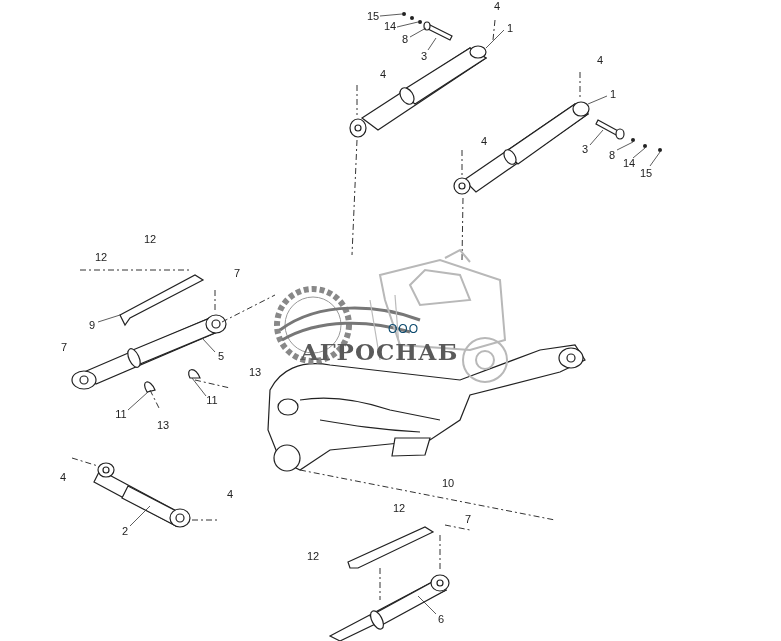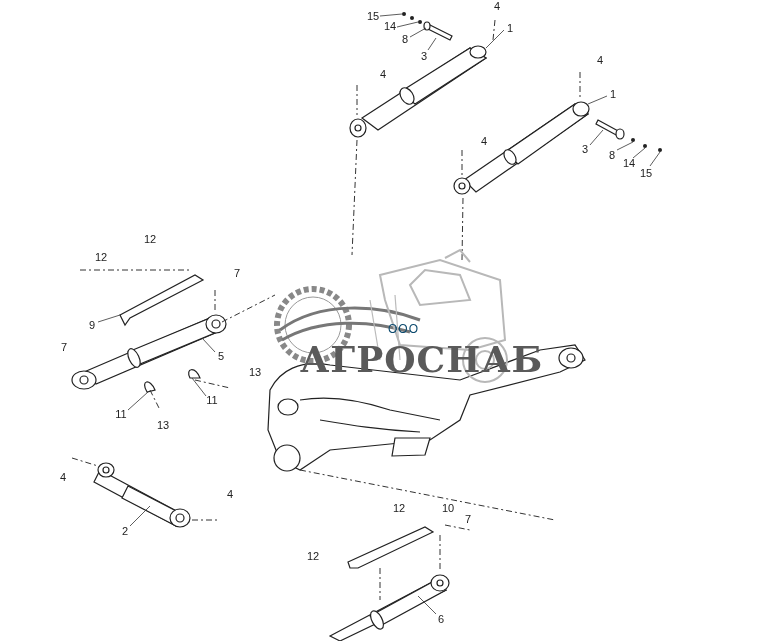--- a/index.html
+++ b/index.html
@@ -1,19 +1,19 @@
 <!DOCTYPE html>
 <html><head>
 <meta charset="utf-8">
 <style>
   html, body { margin:0; padding:0; background:#ffffff; }
   body { width:781px; height:641px; overflow:hidden; position:relative; font-family:"Liberation Sans", sans-serif; }
   #canvas { position:absolute; left:0; top:0; width:781px; height:641px; }
   .callout { position:absolute; font-size:11px; color:#222; line-height:11px; transform:translate(-50%,-50%); white-space:nowrap; }
-  .logo-text { position:absolute; left:300px; top:338px; font-size:36px; font-weight:bold; color:#5a5a5a; letter-spacing:1px; font-family:"DejaVu Serif", serif; }
+  .logo-text { position:absolute; left:300px; top:338px; font-size:23px; font-weight:bold; color:#5a5a5a; letter-spacing:1px; font-family:"DejaVu Serif", serif; }
   .logo-ooo { position:absolute; left:388px; top:322px; font-size:12px; color:#0c4a6e; letter-spacing:1px; }
 </style>
 </head>
 <body>
 
 <svg id="canvas" viewBox="0 0 781 641" xmlns="http://www.w3.org/2000/svg">
   <defs>
     <style>
       .ln { stroke:#222; stroke-width:1.1; fill:none; }
       .part { stroke:#222; stroke-width:1.2; fill:#fff; }
@@ -178,17 +178,17 @@
     <div class="callout" style="left: 64px; top: 347px;">7</div>
     <div class="callout" style="left: 221px; top: 356px;">5</div>
     <div class="callout" style="left: 255px; top: 372px;">13</div>
     <div class="callout" style="left: 121px; top: 414px;">11</div>
     <div class="callout" style="left: 212px; top: 400px;">11</div>
     <div class="callout" style="left: 163px; top: 425px;">13</div>
     <div class="callout" style="left: 63px; top: 477px;">4</div>
     <div class="callout" style="left: 230px; top: 494px;">4</div>
     <div class="callout" style="left: 125px; top: 531px;">2</div>
     <div class="callout" style="left: 399px; top: 508px;">12</div>
-    <div class="callout" style="left: 448px; top: 508px;">10</div>
+    <div class="callout" style="left: 448px; top: 483px;">10</div>
     <div class="callout" style="left: 468px; top: 519px;">7</div>
     <div class="callout" style="left: 313px; top: 556px;">12</div>
     <div class="callout" style="left: 441px; top: 619px;">6</div>
   </div>
 
 </body></html>

